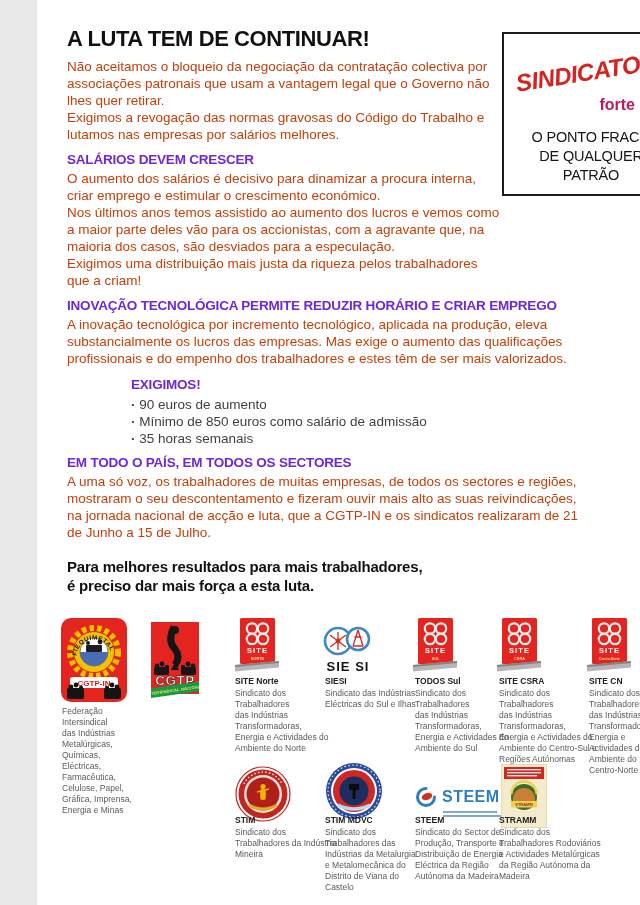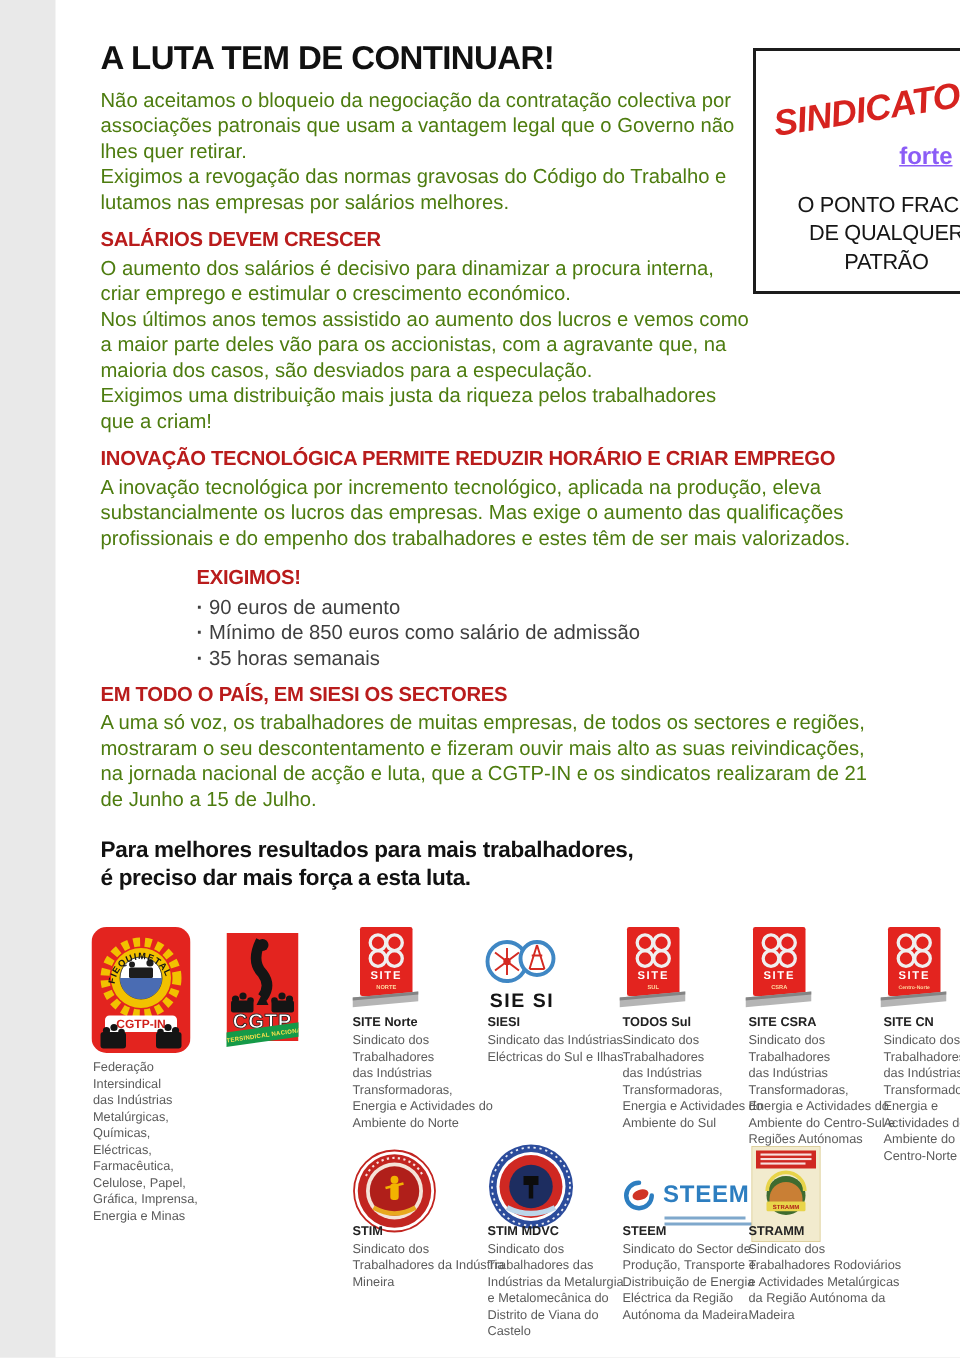--- a/index.html
+++ b/index.html
@@ -2,39 +2,39 @@
 <html><head>
 <meta charset="utf-8">
 <style>
   html,body{margin:0;padding:0;background:#e9e9e9;}
   .page{position:relative;width:640px;height:905px;background:#ffffff;overflow:hidden;
         font-family:"Liberation Sans",sans-serif;margin-left:37px;}
   
   .content{position:absolute;left:30px;top:26px;width:560px;}
   .title{margin:0 0 6px 0;font-size:22px;line-height:26px;font-weight:900;
          letter-spacing:-0.4px;color:#111;}
-  .body-par{margin:0 0 9px 0;font-size:13.5px;line-height:17px;color:#4d7c0f;
+  .body-par{margin:0 0 9px 0;font-size:13.5px;line-height:17px;color:#c2410c;
             white-space:pre-line;}
   .sec-head{margin:8px 0 2px 0;font-size:13.5px;line-height:16px;font-weight:800;
-            letter-spacing:-0.2px;color:#b91c1c;}
+            letter-spacing:-0.2px;color:#6d28d9;}
   .demands{margin:10px 0 8px 64px;}
   .demands .sec-head{margin:0 0 3px 0;}
   .demand-list{margin:0;padding:0;list-style:none;}
   .demand-list li{font-size:13.5px;line-height:17px;color:#3f3f3f;}
   .demand-list li::before{content:"·  ";font-weight:bold;color:#3f3f3f;}
   .closing{margin:16px 0 0 0;font-size:15px;line-height:19px;font-weight:800;
            color:#111;white-space:pre-line;letter-spacing:-0.2px;}
   
   .badge{position:absolute;left:465px;top:32px;width:150px;height:164px;
          border:2px solid #1c1c1c;background:#fff;box-sizing:border-box;}
   .badge-brand{position:absolute;left:4px;top:26px;width:140px;text-align:center;
                font-size:24px;font-weight:900;font-style:italic;color:#d6231f;
                transform:rotate(-9deg);letter-spacing:-0.5px;}
   .badge-forte{position:absolute;right:15px;top:62px;font-size:16px;font-weight:900;
-               color:#8b5cf6;text-decoration:underline;}
+               color:#be185d;}
   .badge-slogan{position:absolute;left:14px;top:94px;width:100%;text-align:center;
                 font-size:14.5px;line-height:19px;font-weight:400;color:#161616;
                 white-space:pre-line;letter-spacing:-0.2px;}
   
   .website{position:absolute;right:20px;top:394px;height:110px;
            writing-mode:vertical-rl;transform:rotate(180deg);
            font-size:9.5px;letter-spacing:0.4px;color:#4a4a4a;}
   .website b{color:#2e2e2e;}
   
   .footer{position:absolute;left:0;top:618px;width:640px;height:287px;}
@@ -73,21 +73,21 @@
 
     <div class="demands">
       <h2 class="sec-head">EXIGIMOS!</h2>
       <ul class="demand-list">
         <li>90 euros de aumento</li>
         <li>Mínimo de 850 euros como salário de admissão</li>
         <li>35 horas semanais</li>
       </ul>
     </div>
 
-    <h2 class="sec-head">EM TODO O PAÍS, EM SIESI OS SECTORES</h2>
+    <h2 class="sec-head">EM TODO O PAÍS, EM TODOS OS SECTORES</h2>
     <p class="body-par">A uma só voz, os trabalhadores de muitas empresas, de todos os sectores e regiões,
 mostraram o seu descontentamento e fizeram ouvir mais alto as suas reivindicações,
 na jornada nacional de acção e luta, que a CGTP-IN e os sindicatos realizaram de 21
 de Junho a 15 de Julho.</p>
 
     <p class="closing">Para melhores resultados para mais trabalhadores,
 é preciso dar mais força a esta luta.</p>
   </div>
 
   <div class="badge">

